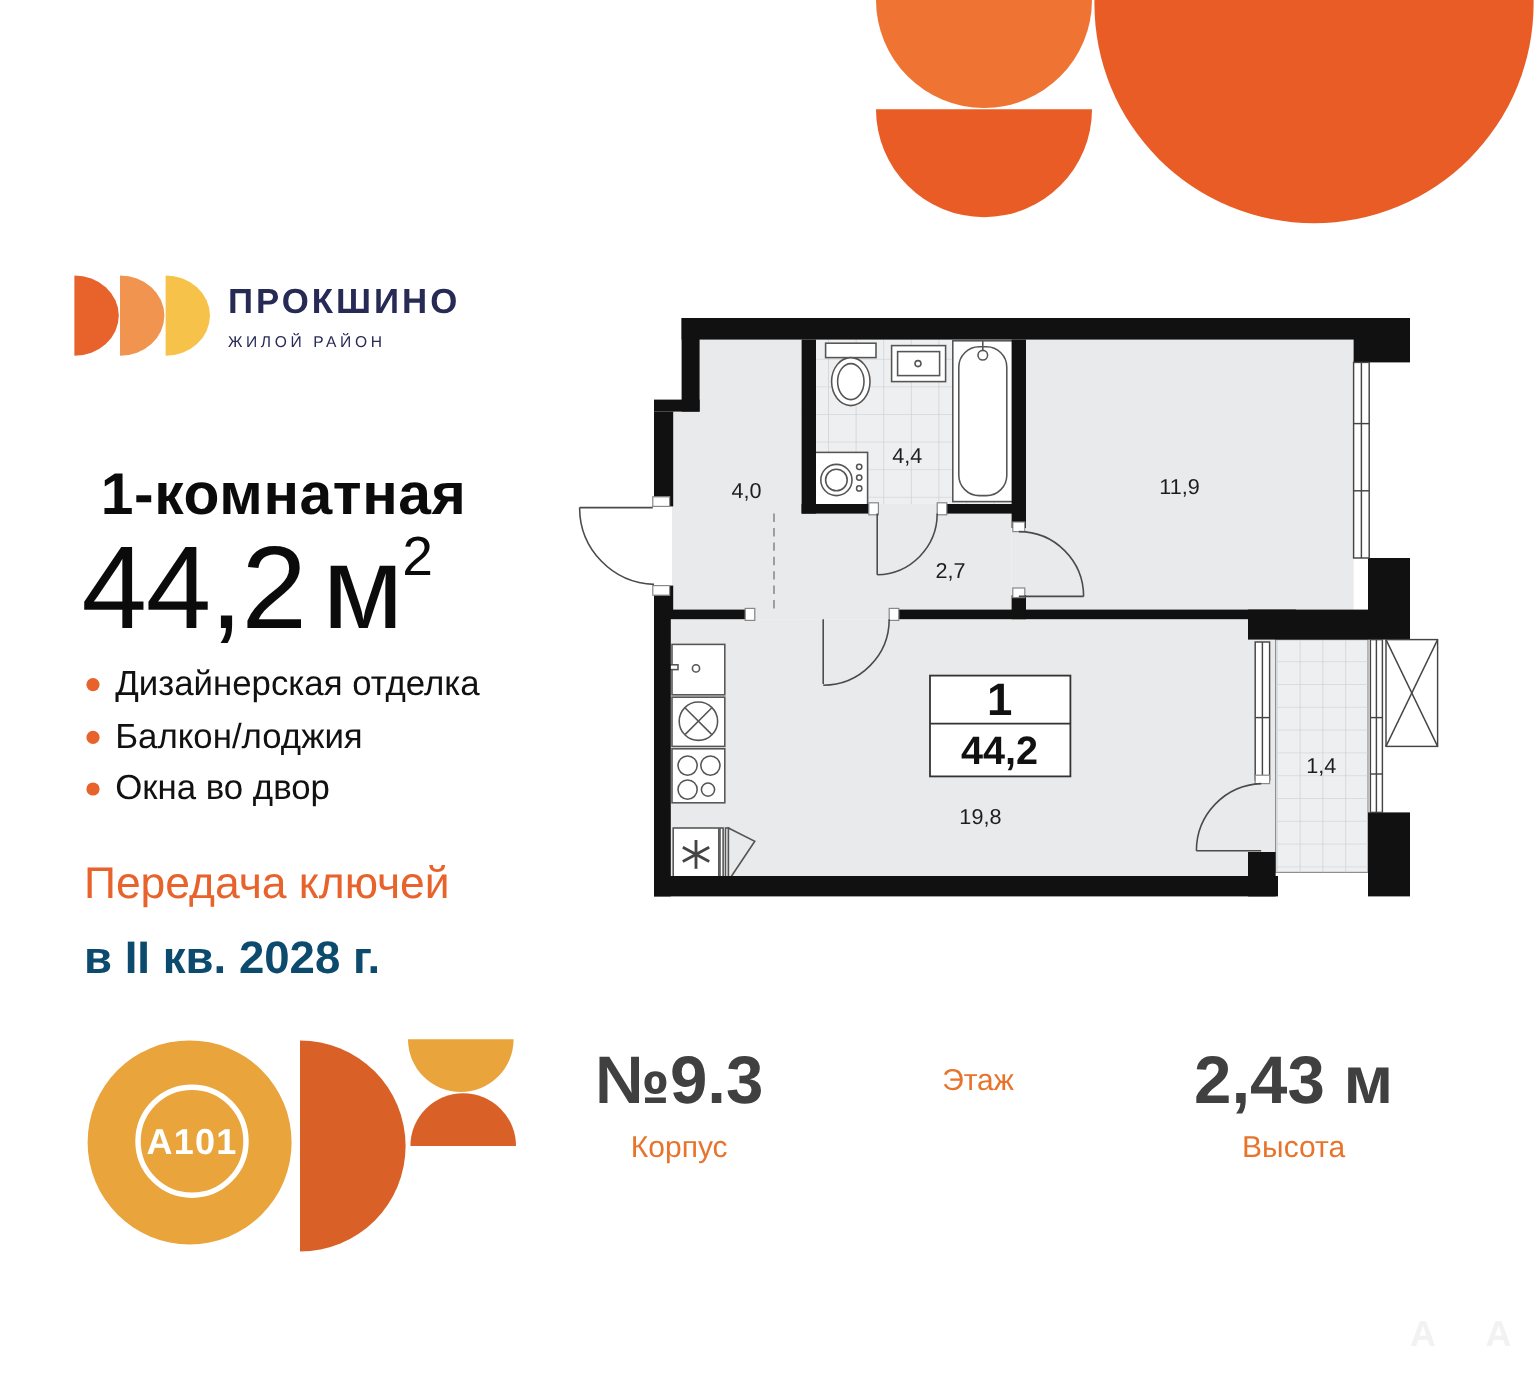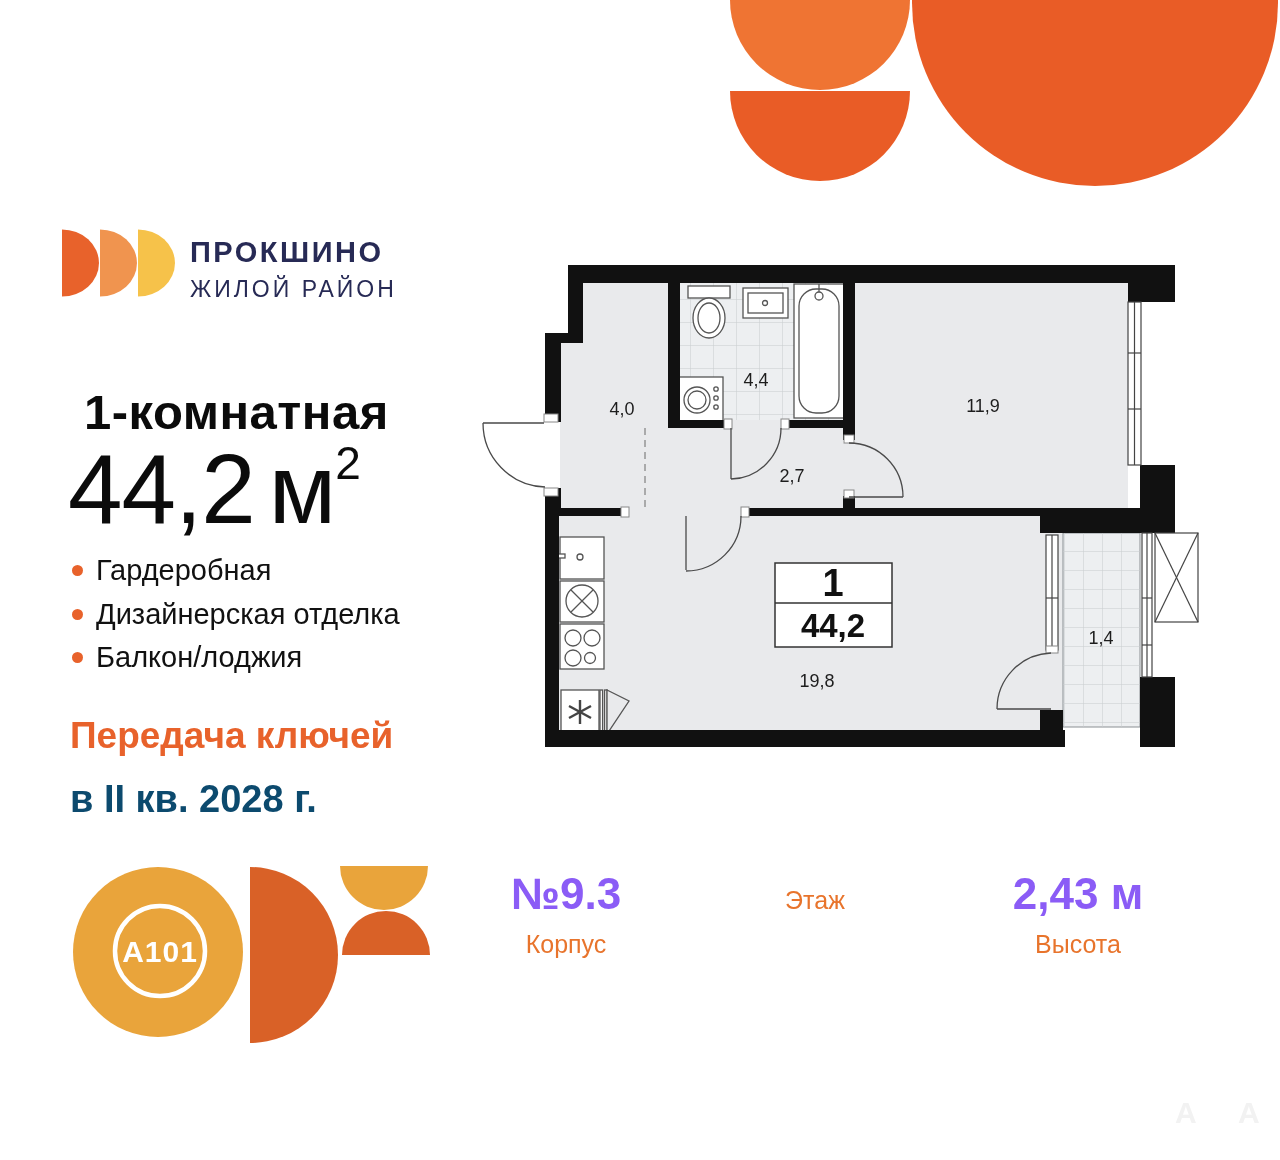--- a/index.html
+++ b/index.html
@@ -4,36 +4,36 @@
 <style>
   html,body{margin:0;padding:0;background:#ffffff;}
   .canvas{position:relative;width:1280px;height:1160px;background:#ffffff;overflow:hidden;
           font-family:"Liberation Sans", sans-serif;color:#0b0b0b;}
   .abs{position:absolute;}
 
   
   .brand-arcs{left:60px;top:228px;width:115px;height:70px;}
   .brand-text{left:190px;top:238px;}
   .brand-name{font-size:29px;font-weight:bold;letter-spacing:2.5px;color:#272A55;line-height:1;}
-  .brand-tagline{font-size:23px;font-weight:normal;letter-spacing:3px;color:#272A55;margin-top:11px;line-height:1;}
+  .brand-tagline{font-size:13px;font-weight:normal;letter-spacing:3px;color:#272A55;margin-top:11px;line-height:1;}
 
   
   .title{left:71px;top:388px;font-size:49px;font-weight:bold;letter-spacing:0.5px;line-height:1;margin-left:13px;}
   .area{left:68px;top:440px;font-size:98px;font-weight:normal;line-height:1;letter-spacing:-1px;}
   .area .unit{margin-left:14px;}
   .area sup{font-size:46px;vertical-align:44px;letter-spacing:0;}
   .features{left:70px;top:549px;list-style:none;margin:0;padding:0;}
   .features li{position:relative;font-size:29px;line-height:43.5px;padding-left:26px;color:#111;}
   .features li .dot{position:absolute;left:2px;top:16px;width:11px;height:11px;border-radius:50%;background:#E8622B;}
-  .handover1{left:70px;top:717px;font-size:37px;font-weight:bold;color:#E8622B;line-height:1;}
+  .handover1{left:70px;top:717px;font-size:37px;font-weight:normal;color:#E8622B;line-height:1;}
   .handover2{left:70px;top:780px;font-size:38px;font-weight:bold;color:#0c4a6e;line-height:1;}
 
   
   .stat{top:872px;text-align:center;transform:translateX(-50%);}
-  .stat-value{font-size:44px;font-weight:bold;color:#8b5cf6;line-height:1;}
+  .stat-value{font-size:56px;font-weight:bold;color:#404040;line-height:1;}
   .stat-label{font-size:25px;color:#E8742C;margin-top:16px;line-height:1;text-align:center;}
 
   
   svg{display:block;}
   svg text{font-family:"Liberation Sans", sans-serif;}
 
   .watermark{top:1098px;font-size:30px;font-weight:bold;color:#F2F2F2;line-height:1;}
 </style>
 </head>
 <body>
@@ -53,23 +53,23 @@
   </svg>
   <div class="abs brand-text">
     <div class="brand-name">ПРОКШИНО</div>
     <div class="brand-tagline">ЖИЛОЙ РАЙОН</div>
   </div>
 
   <div class="abs title">1-комнатная</div>
   <div class="abs area"><span>44,2</span><span class="unit">м</span><sup>2</sup></div>
 
   <ul class="abs features">
-    <li><span class="dot"></span><span>Гардеробная</span></li>
     <li><span class="dot"></span><span>Дизайнерская отделка</span></li>
     <li><span class="dot"></span><span>Балкон/лоджия</span></li>
+    <li><span class="dot"></span><span>Окна во двор</span></li>
   </ul>
 
   <div class="abs handover1">Передача ключей</div>
   <div class="abs handover2">в II кв. 2028 г.</div>
 
   <svg class="abs" style="left:55px;top:855px;width:390px;height:200px" viewBox="55 855 390 200">
     <circle cx="158" cy="952" r="85" fill="#E9A43B"></circle>
     <circle cx="160" cy="951" r="45" fill="none" stroke="#ffffff" stroke-width="4.5"></circle>
     <text x="160" y="962" text-anchor="middle" font-size="30" font-weight="bold" fill="#ffffff" letter-spacing="1">A101</text>
     <path d="M250,867 A88,88 0 0 1 250,1043 Z" fill="#D96127"></path>

